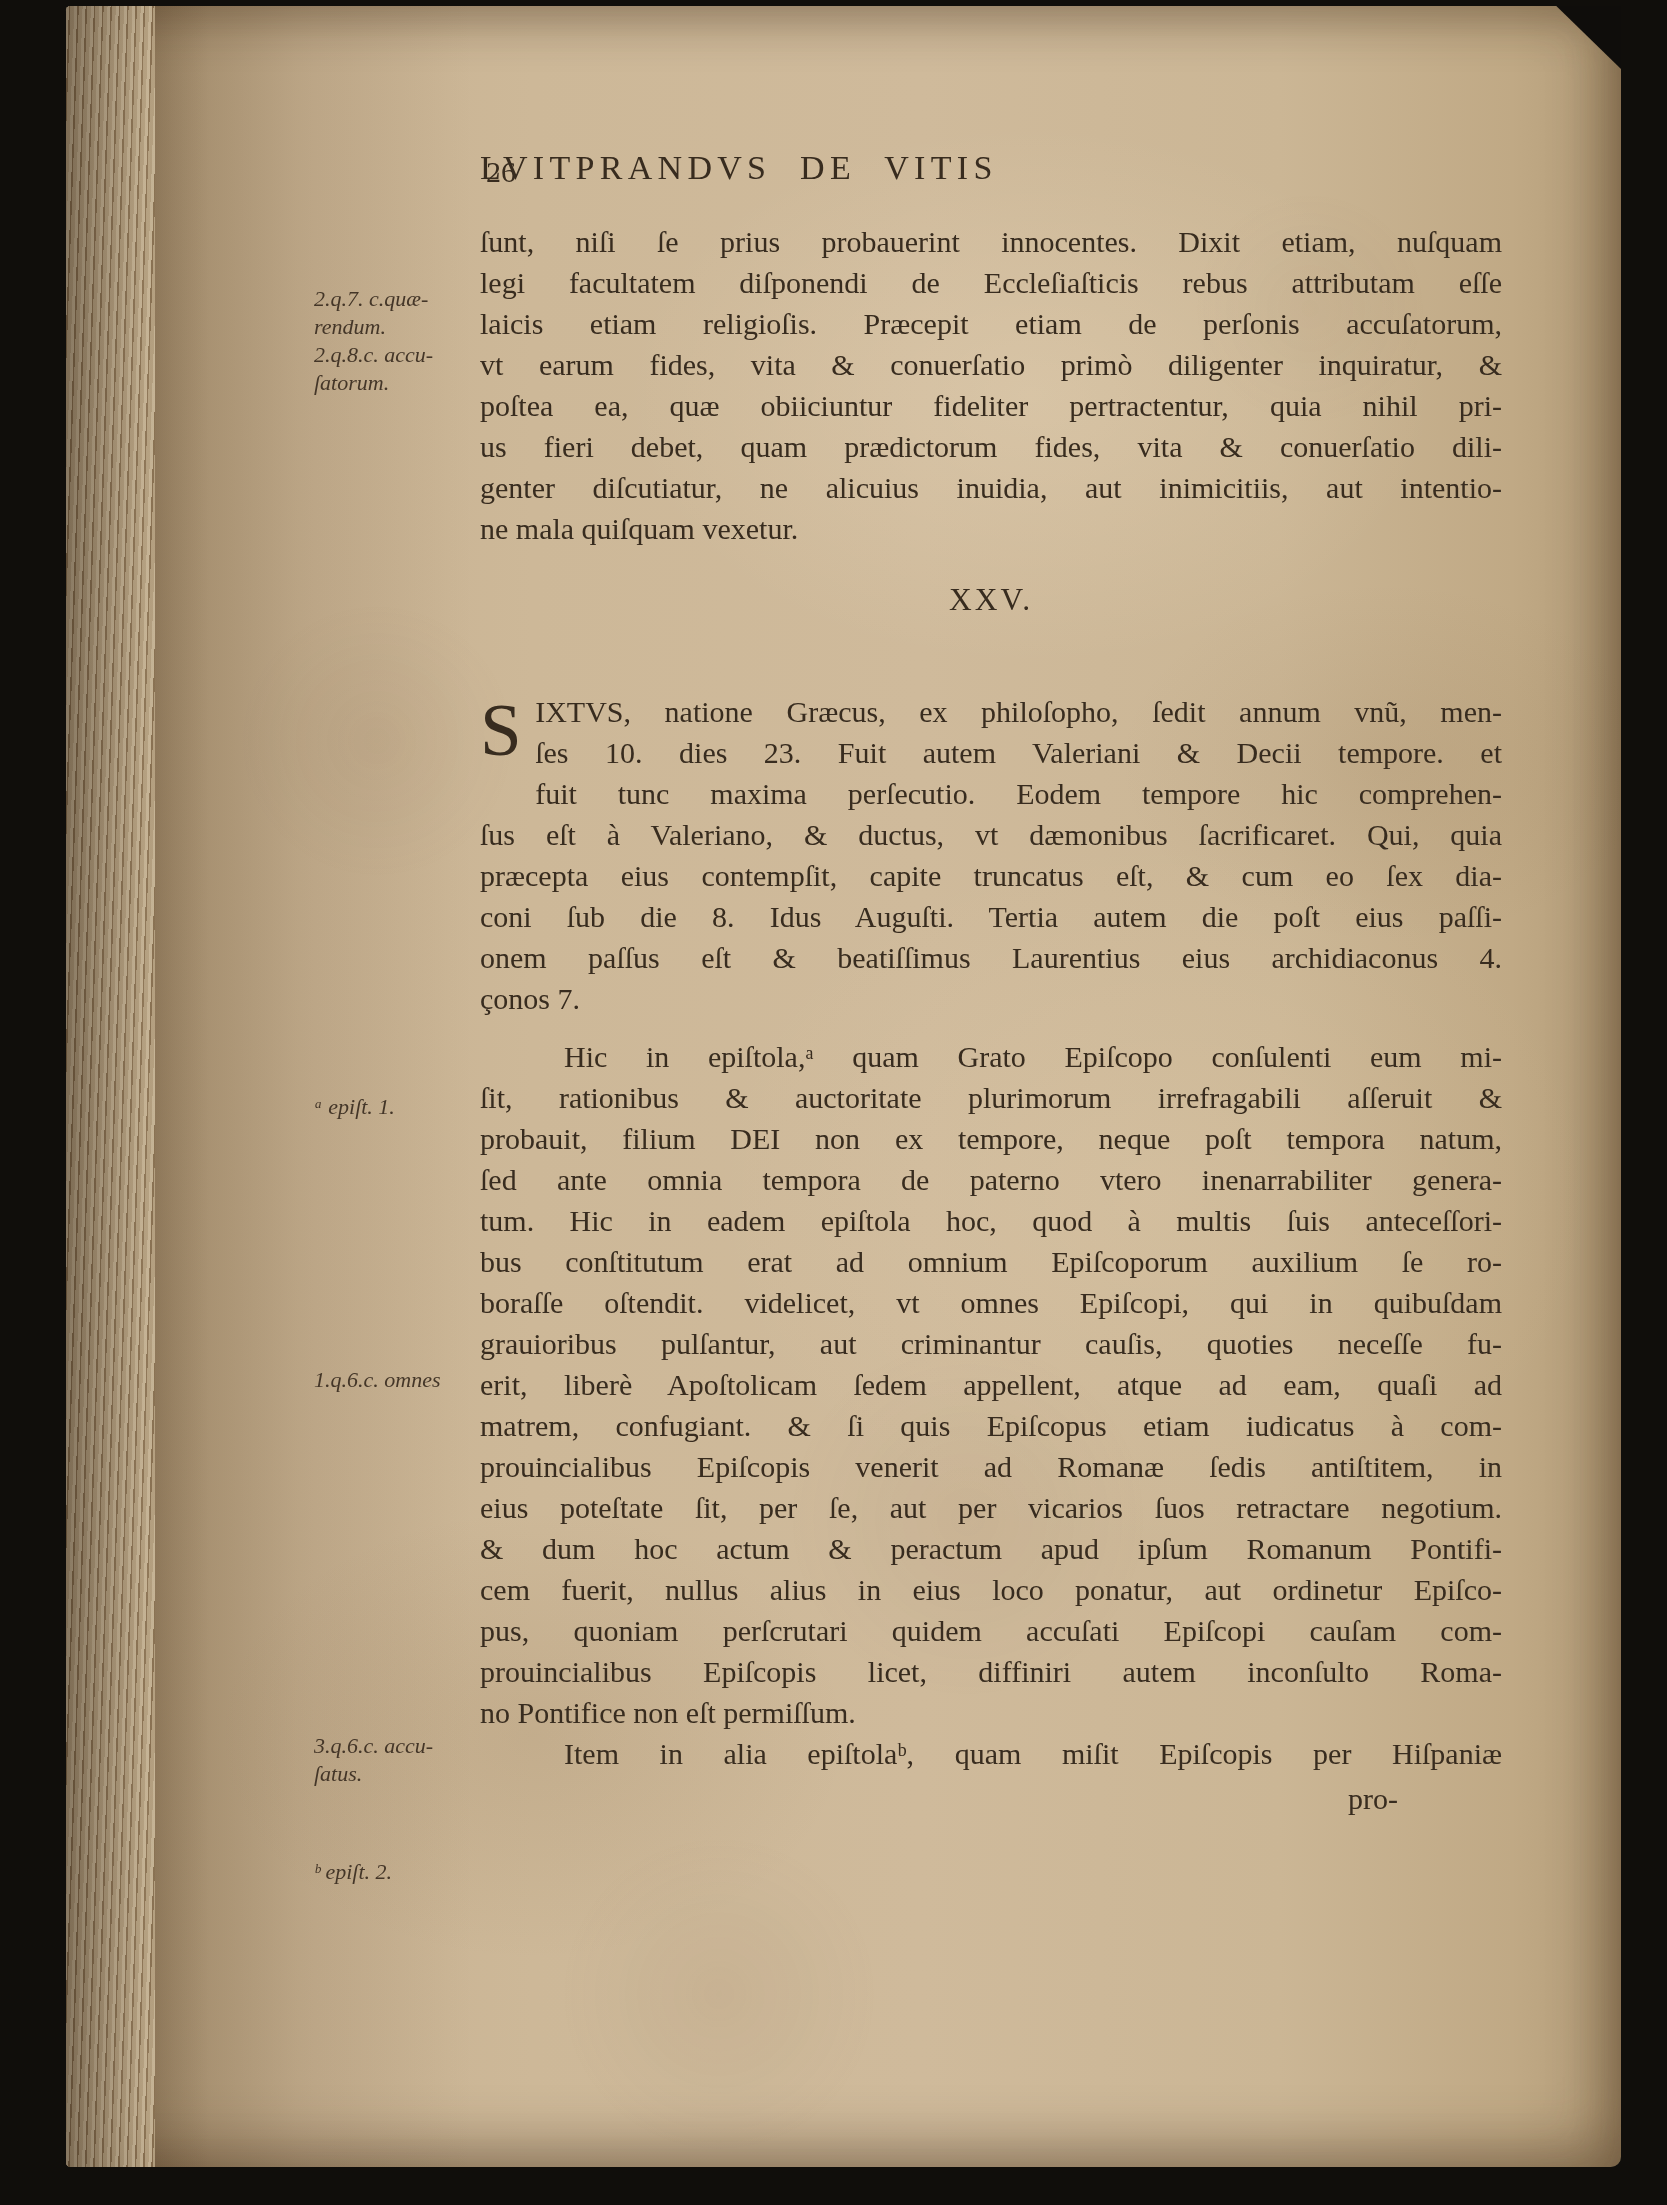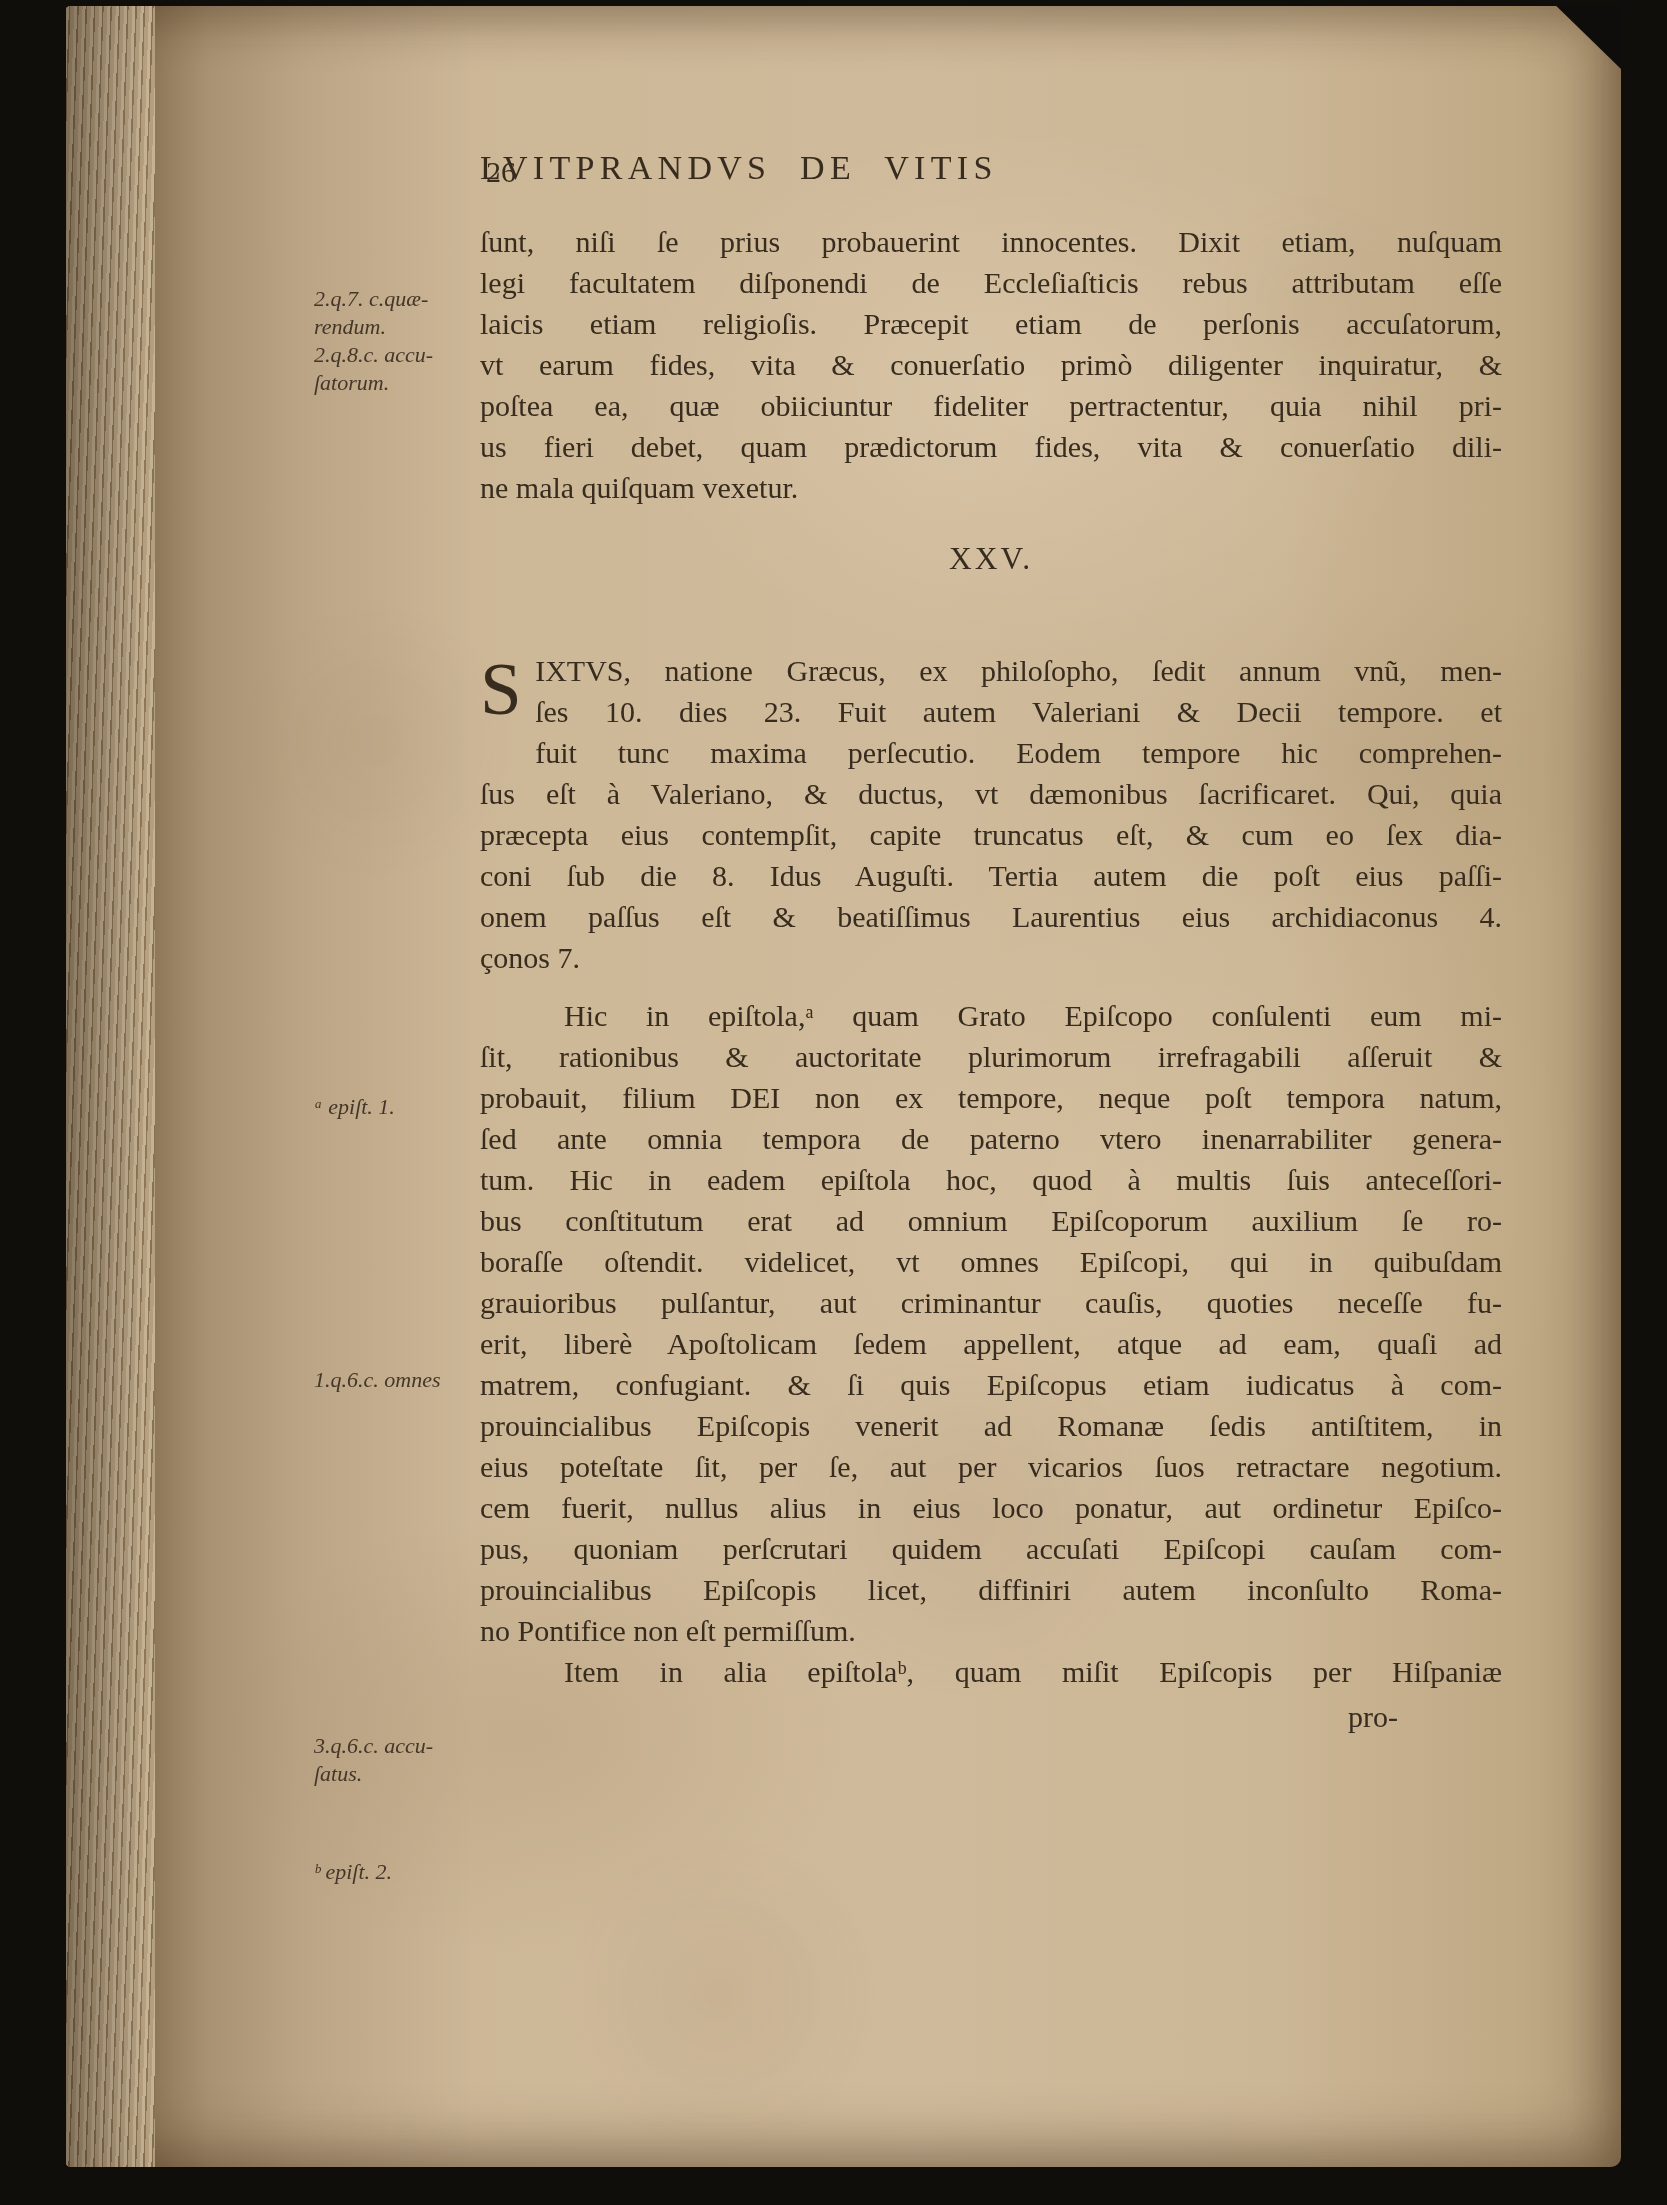--- a/index.html
+++ b/index.html
@@ -86,20 +86,21 @@
     <div class="margin-note note-5">ᵇ epiſt. 2.</div>
 
     <div class="textblock ink" style="color: rgb(56, 44, 31);">
       <div class="para">
           <div class="line first">ſunt, niſi ſe prius probauerint innocentes. Dixit etiam, nuſquam</div>
           <div class="line">legi facultatem diſponendi de Eccleſiaſticis rebus attributam eſſe</div>
           <div class="line">laicis etiam religioſis. Præcepit etiam de perſonis accuſatorum,</div>
           <div class="line">vt earum fides, vita &amp; conuerſatio primò diligenter inquiratur, &amp;</div>
           <div class="line">poſtea ea, quæ obiiciuntur fideliter pertractentur, quia nihil pri-</div>
           <div class="line">us fieri debet, quam prædictorum fides, vita &amp; conuerſatio dili-</div>
+          <div class="line">genter diſcutiatur, ne alicuius inuidia, aut inimicitiis, aut intentio-</div>
           <div class="line last">ne mala quiſquam vexetur.</div>
         </div>
 
       <div class="chapter-num">XXV.</div>
 
       <div class="para para-sixtus">
         <span class="dropcap">S</span>
         <div class="lines">
             <div class="line first">IXTVS, natione Græcus, ex philoſopho, ſedit annum vnũ, men-</div>
             <div class="line">ſes 10. dies 23. Fuit autem Valeriani &amp; Decii tempore. et</div>
@@ -118,20 +119,21 @@
           <div class="line">probauit, filium DEI non ex tempore, neque poſt tempora natum,</div>
           <div class="line">ſed ante omnia tempora de paterno vtero inenarrabiliter genera-</div>
           <div class="line">tum. Hic in eadem epiſtola hoc, quod à multis ſuis anteceſſori-</div>
           <div class="line">bus conſtitutum erat ad omnium Epiſcoporum auxilium ſe ro-</div>
           <div class="line">boraſſe oſtendit. videlicet, vt omnes Epiſcopi, qui in quibuſdam</div>
           <div class="line">grauioribus pulſantur, aut criminantur cauſis, quoties neceſſe fu-</div>
           <div class="line">erit, liberè Apoſtolicam ſedem appellent, atque ad eam, quaſi ad</div>
           <div class="line">matrem, confugiant. &amp; ſi quis Epiſcopus etiam iudicatus à com-</div>
           <div class="line">prouincialibus Epiſcopis venerit ad Romanæ ſedis antiſtitem, in</div>
           <div class="line">eius poteſtate ſit, per ſe, aut per vicarios ſuos retractare negotium.</div>
+          <div class="line">&amp; dum hoc actum &amp; peractum apud ipſum Romanum Pontifi-</div>
           <div class="line">cem fuerit, nullus alius in eius loco ponatur, aut ordinetur Epiſco-</div>
           <div class="line">pus, quoniam perſcrutari quidem accuſati Epiſcopi cauſam com-</div>
           <div class="line">prouincialibus Epiſcopis licet, diffiniri autem inconſulto Roma-</div>
           <div class="line last">no Pontifice non eſt permiſſum.</div>
         </div>
 
       <div class="para indent-first cont">
           <div class="line first last">Item in alia epiſtolaᵇ, quam miſit Epiſcopis per Hiſpaniæ</div>
         </div>
 

